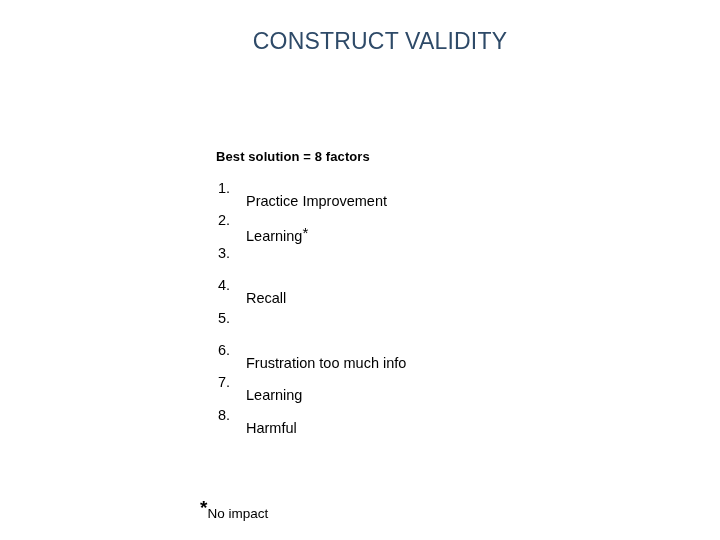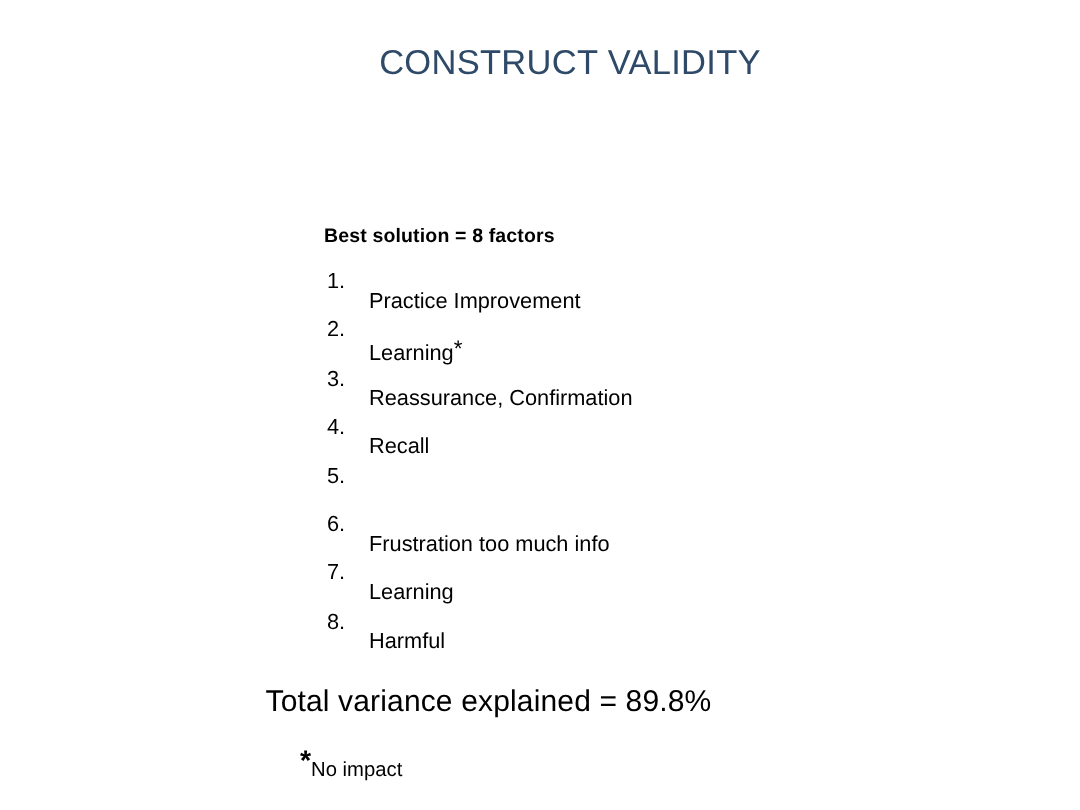--- a/index.html
+++ b/index.html
@@ -150,21 +150,20 @@
         <span class="factor-label">Practice Improvement</span>
       </li>
 
       <li class="factor-item">
         <span class="factor-num">2.</span>
         <span class="factor-label"><span>Learning</span><span class="star">*</span></span>
       </li>
 
       <li class="factor-item">
         <span class="factor-num">3.</span>
-        <span class="factor-label">Reassurance, Confirmation</span>
       </li>
 
       <li class="factor-item">
         <span class="factor-num">4.</span>
         <span class="factor-label">Recall</span>
       </li>
 
       <li class="factor-item">
         <span class="factor-num">5.</span>
       </li>
@@ -180,19 +179,18 @@
       </li>
 
       <li class="factor-item">
         <span class="factor-num">8.</span>
         <span class="factor-label">Harmful</span>
       </li>
 
     </ol>
   </div>
 
-  <div class="total-line">Total variance explained = 89.8%</div>
 
   <div class="footnote">
     <span class="fn-star">*</span><span class="fn-text">No impact</span>
   </div>
 
 </div>
 
 </body></html>

